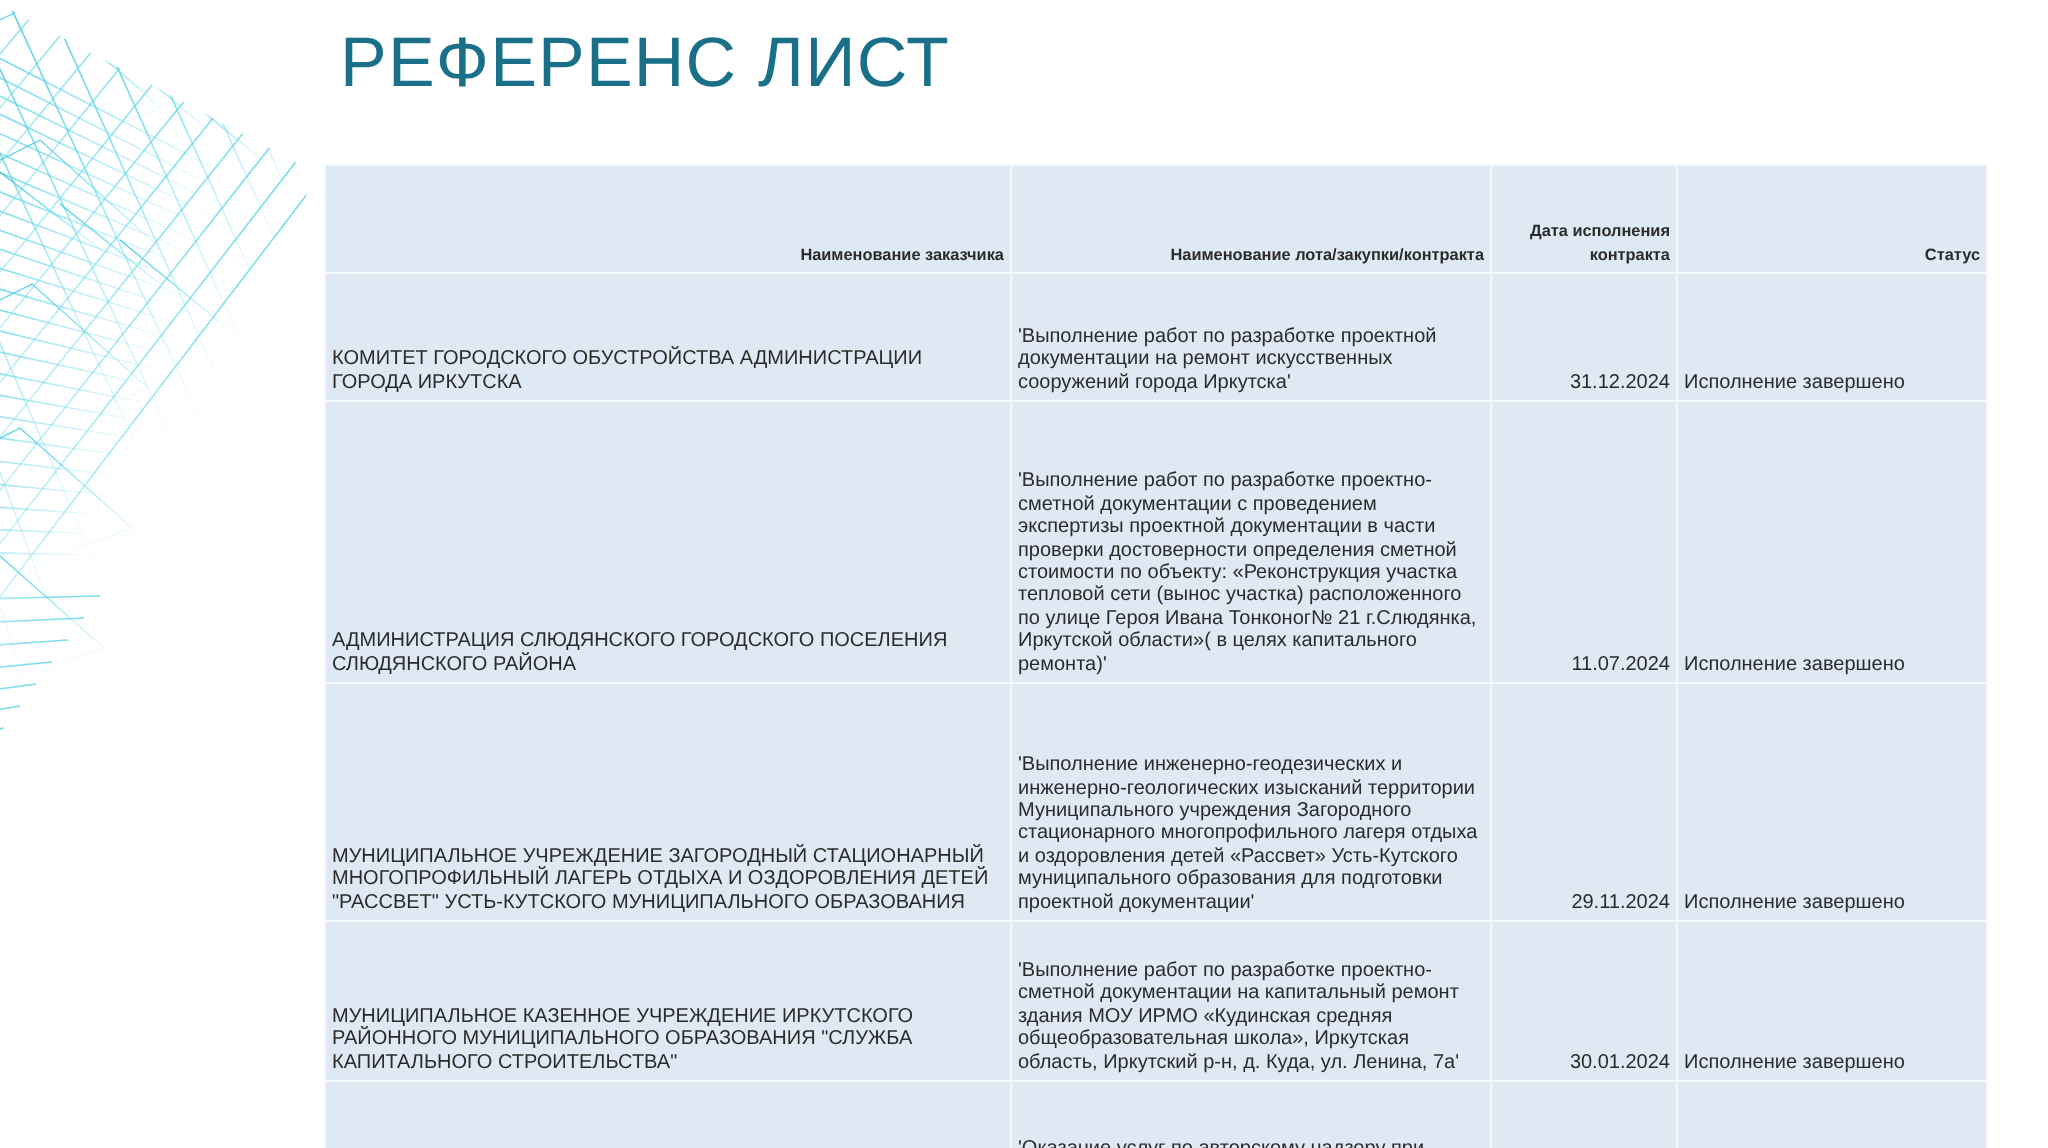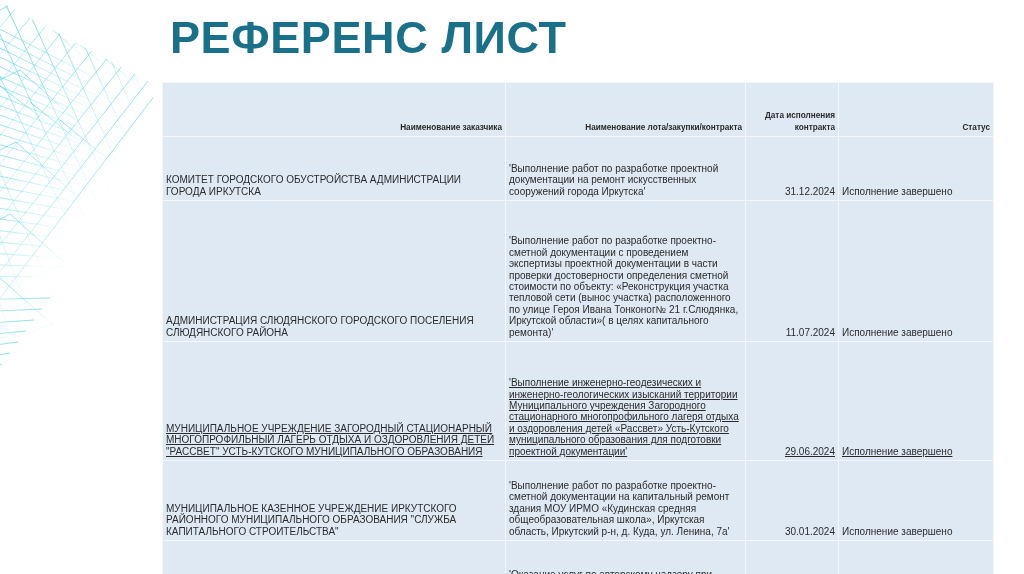--- a/index.html
+++ b/index.html
@@ -26,22 +26,22 @@
     pointer-events: none;
     z-index: 0;
   }
   #mesh-decoration svg { display: block; }
 
   
   #page-title {
     position: absolute;
     left: 170px;
     top: 12px;
-    font-size: 45px;
-    font-weight: 700;
+    font-size: 35px;
+    font-weight: 400;
     letter-spacing: 0.6px;
     color: #1b7089;
     white-space: nowrap;
     z-index: 3;
   }
 
   
   #reference-table-wrap {
     position: absolute;
     left: 162px;
@@ -86,21 +86,21 @@
   }
   td.cell-status {
     white-space: nowrap;
     padding-left: 1px;
   }
   th.head-date  { padding-left: 4px; }
   th.head-status{ padding-left: 1px; }
 
   .row-h1 td { height: 58px; }
   .row-h2 td { height: 135px; }
-  .row-h3 td { height: 113px; text-decoration: underline; }
+  .row-h3 td { height: 113px; }
   .row-h4 td { height: 74px; }
   .row-h5 td { height: 72px; }
 </style>
 </head>
 <body>
 
 <div id="mesh-decoration">
   <svg width="190" height="400" viewBox="0 0 190 400" xmlns="http://www.w3.org/2000/svg">
     <defs>
       <linearGradient id="meshFade" x1="0" y1="0" x2="0.35" y2="1">
@@ -230,21 +230,21 @@
       </tr>
       <tr class="row-h2">
         <td class="cell-customer">АДМИНИСТРАЦИЯ СЛЮДЯНСКОГО ГОРОДСКОГО ПОСЕЛЕНИЯ СЛЮДЯНСКОГО РАЙОНА</td>
         <td class="cell-lot">'Выполнение работ по разработке проектно-сметной документации с проведением экспертизы проектной документации в части проверки достоверности определения сметной стоимости по объекту: «Реконструкция участка тепловой сети (вынос участка) расположенного по улице Героя Ивана Тонконог№ 21 г.Слюдянка, Иркутской области»( в целях капитального ремонта)'</td>
         <td class="cell-date">11.07.2024</td>
         <td class="cell-status">Исполнение завершено</td>
       </tr>
       <tr class="row-h3">
         <td class="cell-customer">МУНИЦИПАЛЬНОЕ УЧРЕЖДЕНИЕ ЗАГОРОДНЫЙ СТАЦИОНАРНЫЙ МНОГОПРОФИЛЬНЫЙ ЛАГЕРЬ ОТДЫХА И ОЗДОРОВЛЕНИЯ ДЕТЕЙ "РАССВЕТ" УСТЬ-КУТСКОГО МУНИЦИПАЛЬНОГО ОБРАЗОВАНИЯ</td>
         <td class="cell-lot">'Выполнение инженерно-геодезических и инженерно-геологических изысканий территории Муниципального учреждения Загородного стационарного многопрофильного лагеря отдыха и оздоровления детей «Рассвет» Усть-Кутского муниципального образования для подготовки проектной документации'</td>
-        <td class="cell-date">29.06.2024</td>
+        <td class="cell-date">29.11.2024</td>
         <td class="cell-status">Исполнение завершено</td>
       </tr>
       <tr class="row-h4">
         <td class="cell-customer">МУНИЦИПАЛЬНОЕ КАЗЕННОЕ УЧРЕЖДЕНИЕ ИРКУТСКОГО РАЙОННОГО МУНИЦИПАЛЬНОГО ОБРАЗОВАНИЯ "СЛУЖБА КАПИТАЛЬНОГО СТРОИТЕЛЬСТВА"</td>
         <td class="cell-lot">'Выполнение работ по разработке проектно-сметной документации на капитальный ремонт здания МОУ ИРМО «Кудинская средняя общеобразовательная школа», Иркутская область, Иркутский р-н, д. Куда, ул. Ленина, 7а'</td>
         <td class="cell-date">30.01.2024</td>
         <td class="cell-status">Исполнение завершено</td>
       </tr>
       <tr class="row-h5">
         <td class="cell-customer">МУНИЦИПАЛЬНОЕ КАЗЕННОЕ УЧРЕЖДЕНИЕ АДМИНИСТРАЦИЯ МУНИЦИПАЛЬНОГО ОБРАЗОВАНИЯ "ГОРОД КЯХТА" КЯХТИНСКОГО РАЙОНА РЕСПУБЛИКИ БУРЯТИЯ</td>

